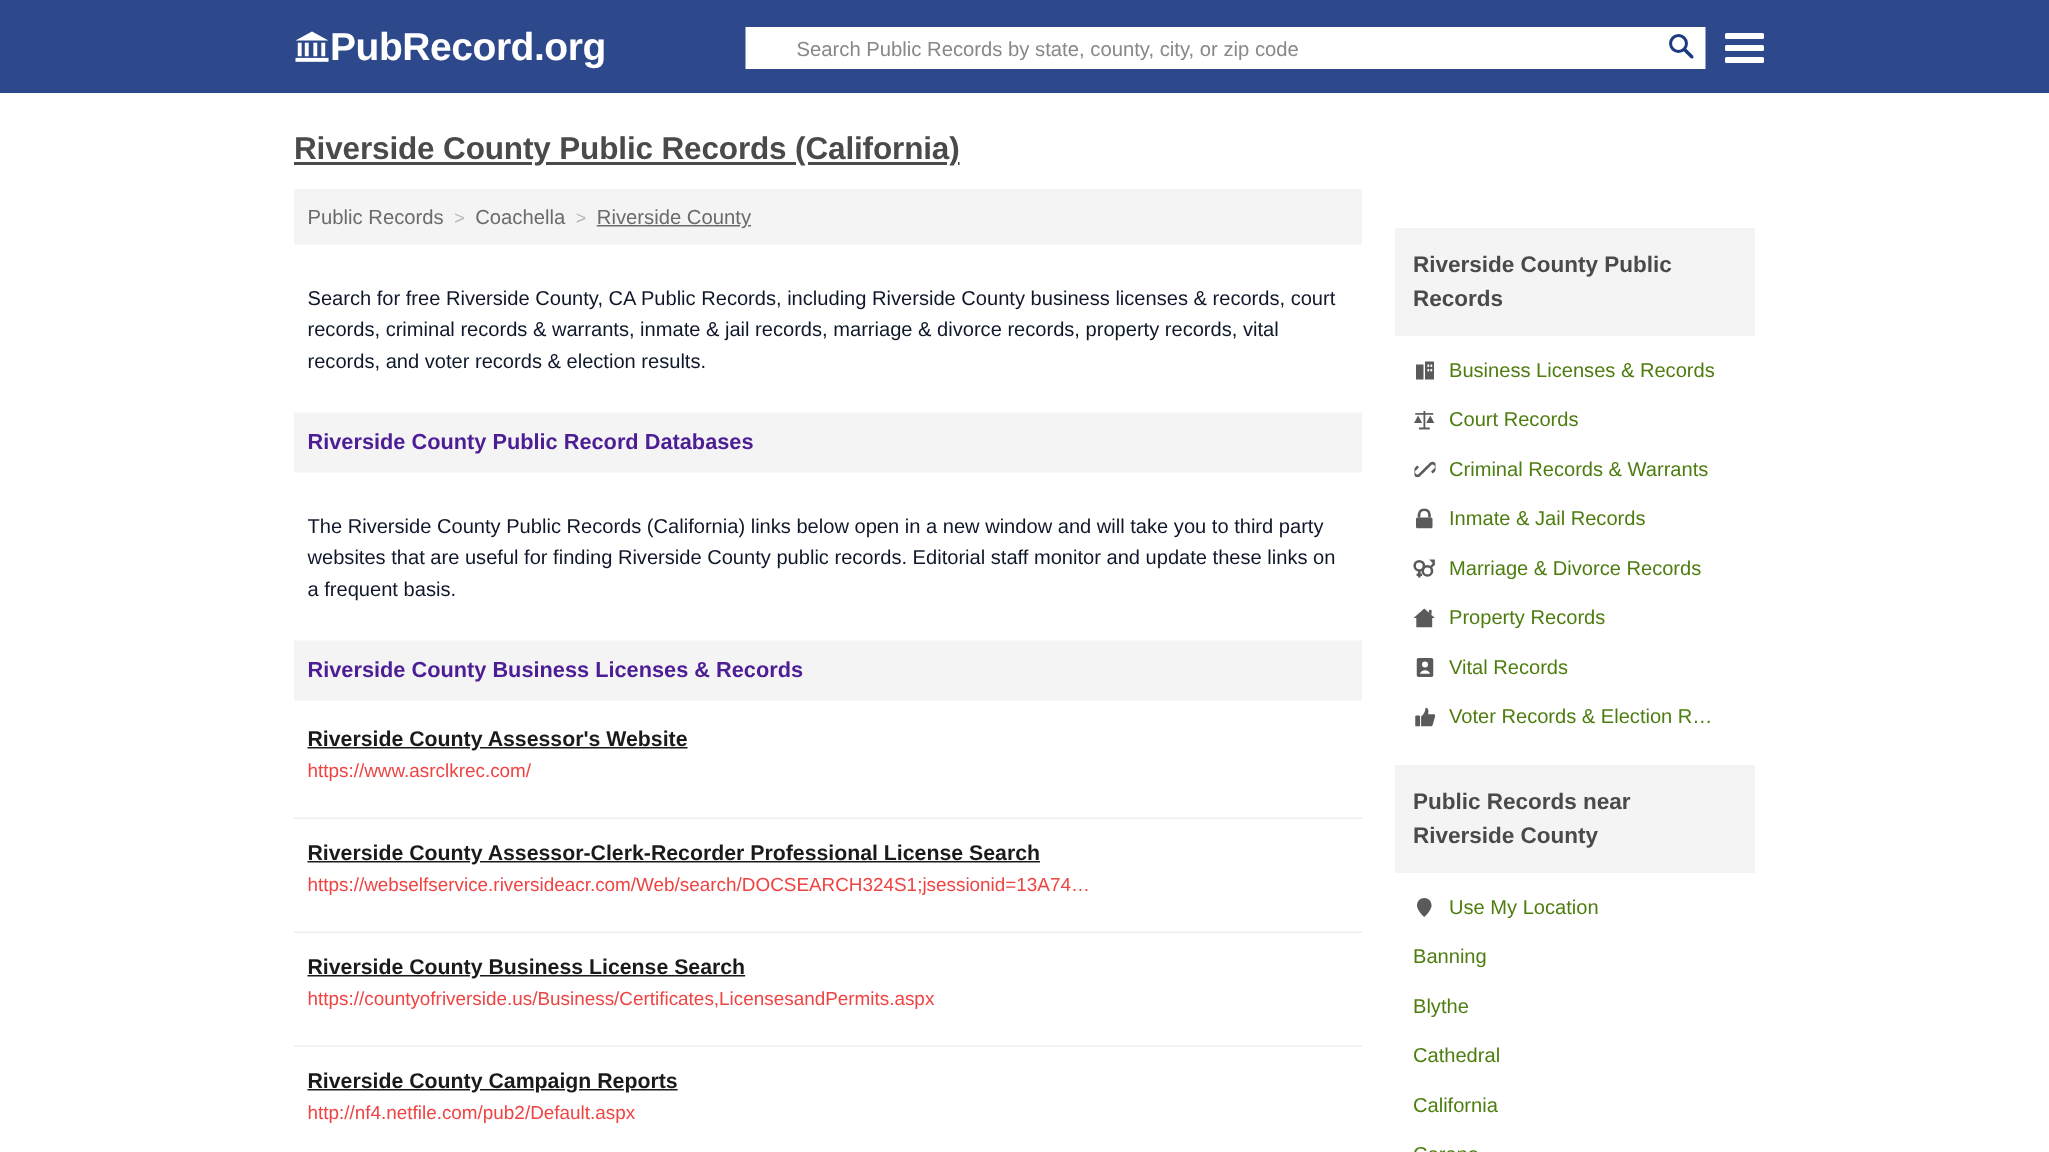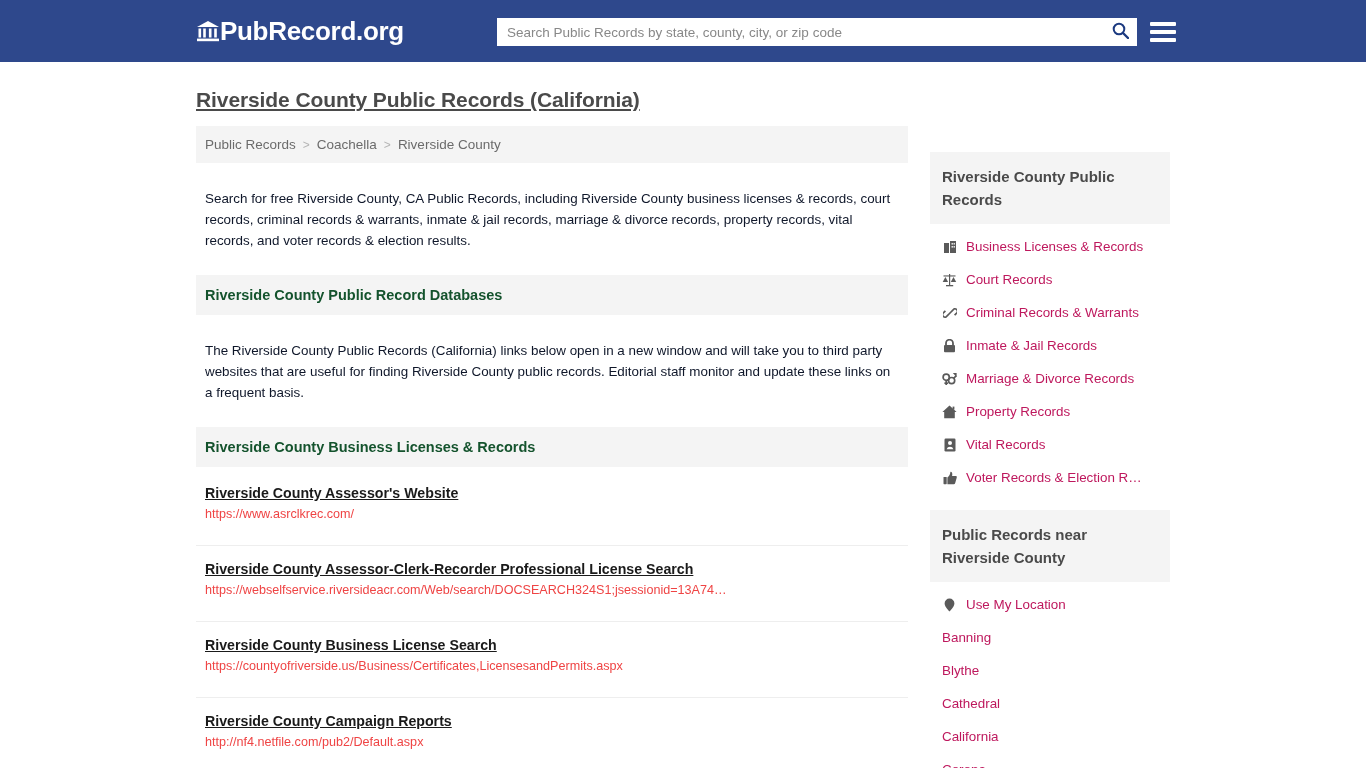--- a/index.html
+++ b/index.html
@@ -38,20 +38,21 @@
   }
   .search-wrap {
     position: absolute;
     left: 497px;
     top: 18px;
     width: 640px;
     height: 28px;
     background: #ffffff;
     display: flex;
     align-items: flex-end;
+    padding-left: 24px;
   }
   .search-input {
     flex: 1;
     height: 100%;
     border: 0;
     outline: none;
     padding: 0 10px;
     font-family: "Liberation Sans", sans-serif;
     font-size: 13.5px;
     color: #333;
@@ -97,28 +98,28 @@
 
   .panel-head {
     background: #f4f4f4;
     padding: 11px 9px;
     font-size: 13.5px;
     color: #555555;
   }
   .breadcrumb { display: flex; align-items: center; gap: 7px; }
   .crumb { color: #6b6b6b; text-decoration: none; font-size: 13.5px; }
   .crumb-sep { color: #b5b5b5; font-size: 12px; }
-  .crumb-current { color: #6b6b6b; font-size: 13.5px; }
+  .crumb-current { color: #6b6b6b; font-size: 13.5px; text-decoration: underline; }
 
   .section-head {
     background: #f4f4f4;
     padding: 12px 9px;
     font-size: 14.5px;
     font-weight: bold;
-    color: #14532d;
+    color: #4c1d95;
   }
 
   .body-text {
     padding: 12px 9px 10px 9px;
     font-size: 13.4px;
     line-height: 21px;
     color: #0f172a;
   }
 
   .link-list { margin-top: 2px; }
@@ -157,21 +158,21 @@
     color: #4a4a4a;
     line-height: 23px;
   }
   .side-list { padding: 6px 0 0 0; }
   .side-item {
     display: flex;
     align-items: center;
     gap: 9px;
     padding: 9px 12px;
     text-decoration: none;
-    color: #be185d;
+    color: #4d7c0f;
     font-size: 13.4px;
     white-space: nowrap;
     overflow: hidden;
   }
   .side-item .label {
     overflow: hidden;
     text-overflow: ellipsis;
     white-space: nowrap;
   }
   .side-icon {

